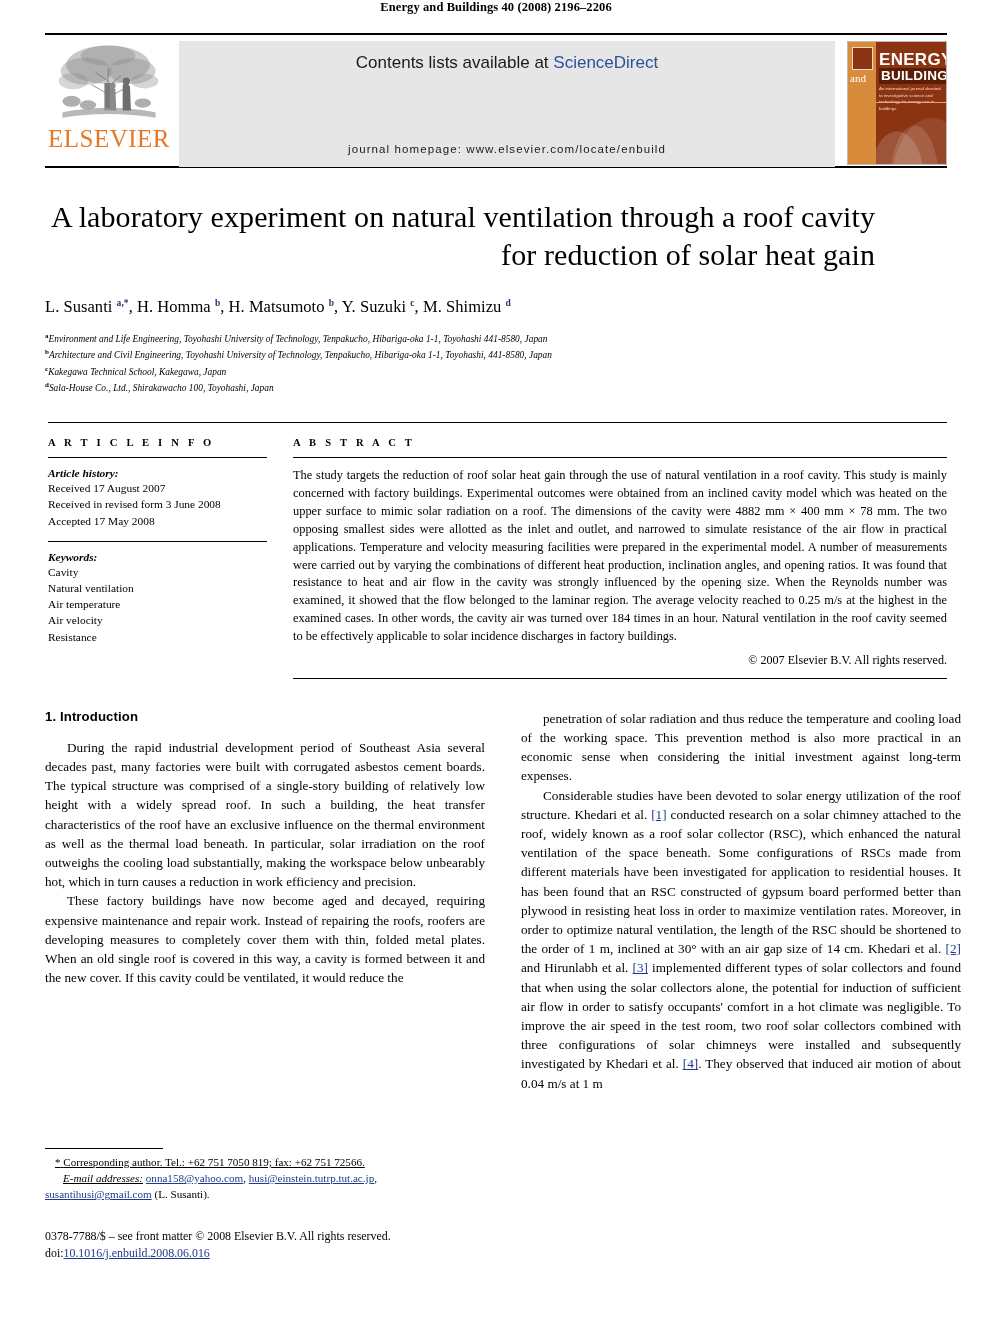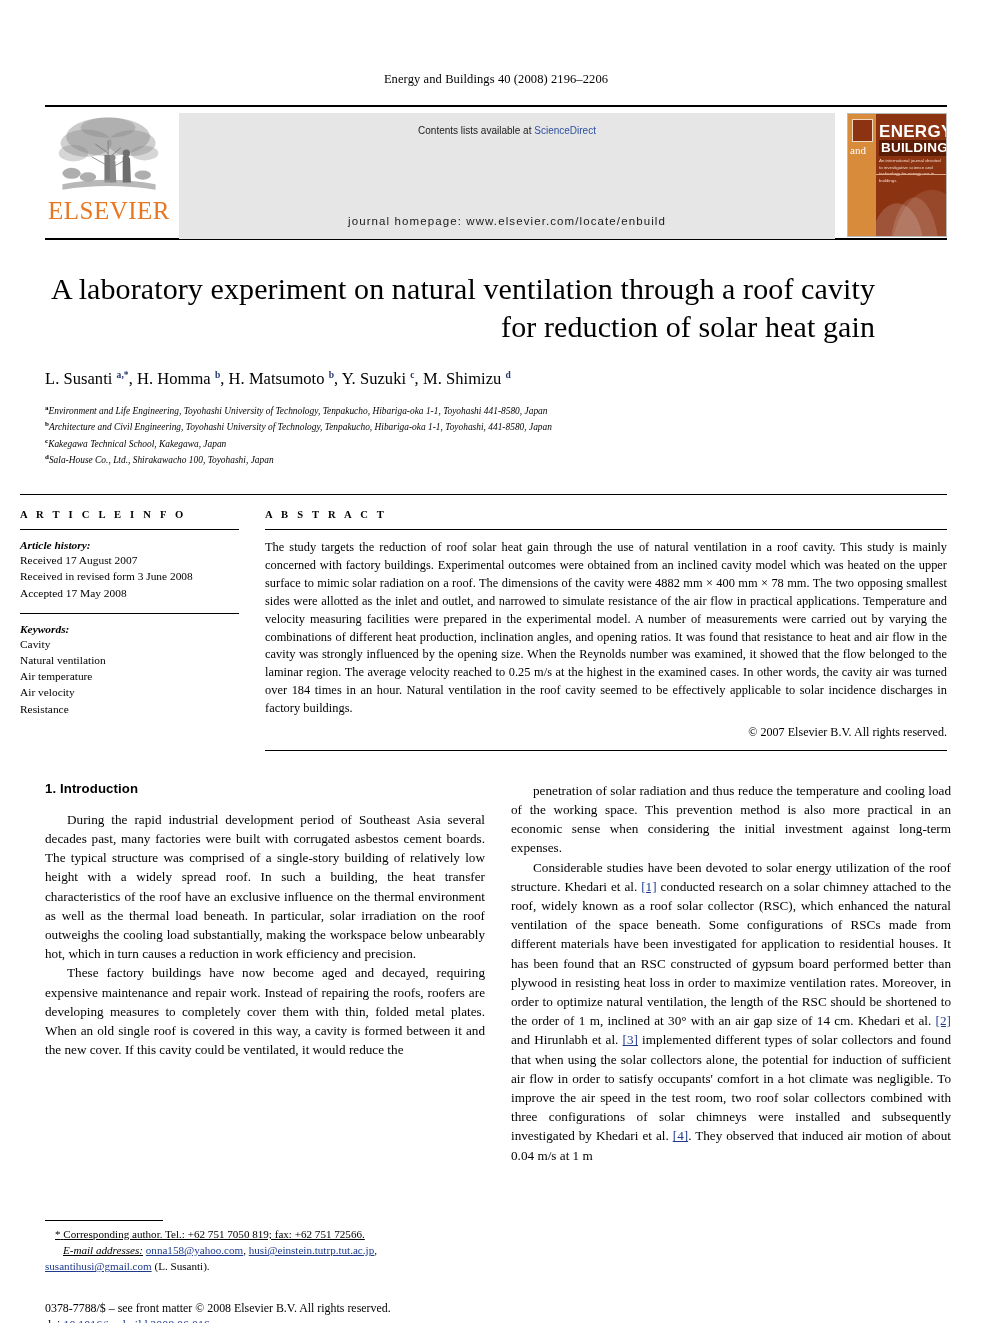--- a/index.html
+++ b/index.html
@@ -19,23 +19,22 @@
     position: relative;
     width: 992px;
     height: 1323px;
     padding: 0;
   }
 
   
   .running-head {
     text-align: center;
     font-size: 12.5px;
-    font-weight: normal;
+    font-weight: bold;
     letter-spacing: 0.1px;
-    margin-top: 72px;
   }
 
   
   .masthead {
     position: relative;
     margin: 18px 45px 0 45px;
     border-top: 2.2px solid #000;
     padding-top: 6px;
     height: 133px;
     box-sizing: border-box;
@@ -72,21 +71,21 @@
     margin: 0 12px 0 6px;
     display: flex;
     flex-direction: column;
     justify-content: space-between;
     align-items: center;
     padding: 12px 0 12px 0;
     box-sizing: border-box;
   }
   .contents-line {
     font-family: "Liberation Sans", sans-serif;
-    font-size: 10px;
+    font-size: 17px;
     color: #1a1a1a;
   }
   .contents-line a {
     color: #2d4f9e;
     text-decoration: none;
   }
   .journal-title {
     font-family: "Liberation Serif", serif;
     font-size: 30px;
     color: #111;
@@ -182,21 +181,21 @@
     font-style: italic;
     font-size: 9.4px;
     line-height: 1.62;
     margin: 0;
     letter-spacing: 0.01px;
   }
   .affil sup { font-style: normal; font-weight: bold; font-size: 7px; }
 
   
   .info-abstract {
-    margin: 26px 45px 0 20px;
+    margin: 26px 45px 0 48px;
     border-top: 1px solid #000;
     padding-top: 14px;
     display: flex;
     gap: 0;
   }
   .col-info { width: 245px; flex: 0 0 245px; padding-right: 26px; box-sizing: border-box; }
   .col-abstract { flex: 1 1 auto; }
   .sec-head {
     font-family: "Liberation Serif", serif;
     font-size: 10.6px;
@@ -222,21 +221,21 @@
     text-align: right;
     font-size: 12.1px;
     margin-top: 7px;
   }
   .abstract-rule-bottom { border-top: 1px solid #000; margin: 10px 0 0 0; }
 
   
   .body-cols {
     margin: 30px 45px 0 45px;
     display: flex;
-    gap: 26px;
+    gap: 36px;
     position: relative;
   }
   .bcol { width: 440px; flex: 0 0 440px; }
   h2.section-title {
     font-family: "Liberation Sans", sans-serif;
     font-size: 13.2px;
     font-weight: bold;
     margin: 0 0 14px 0;
     letter-spacing: 0.1px;
   }

